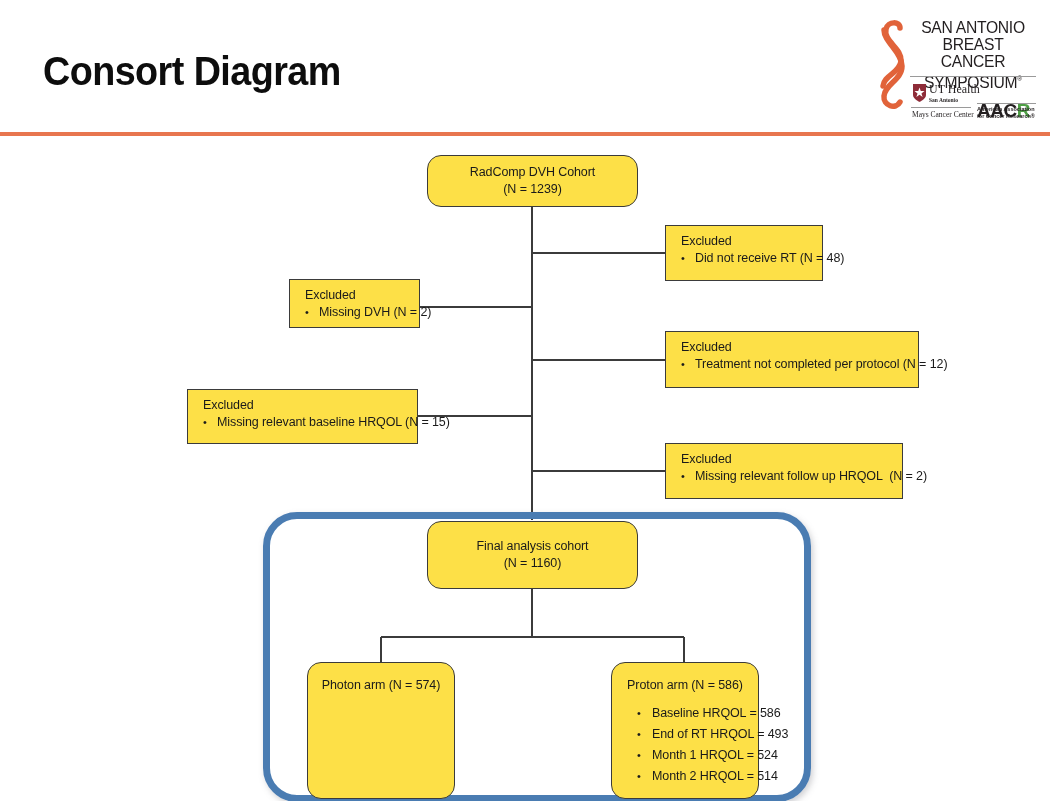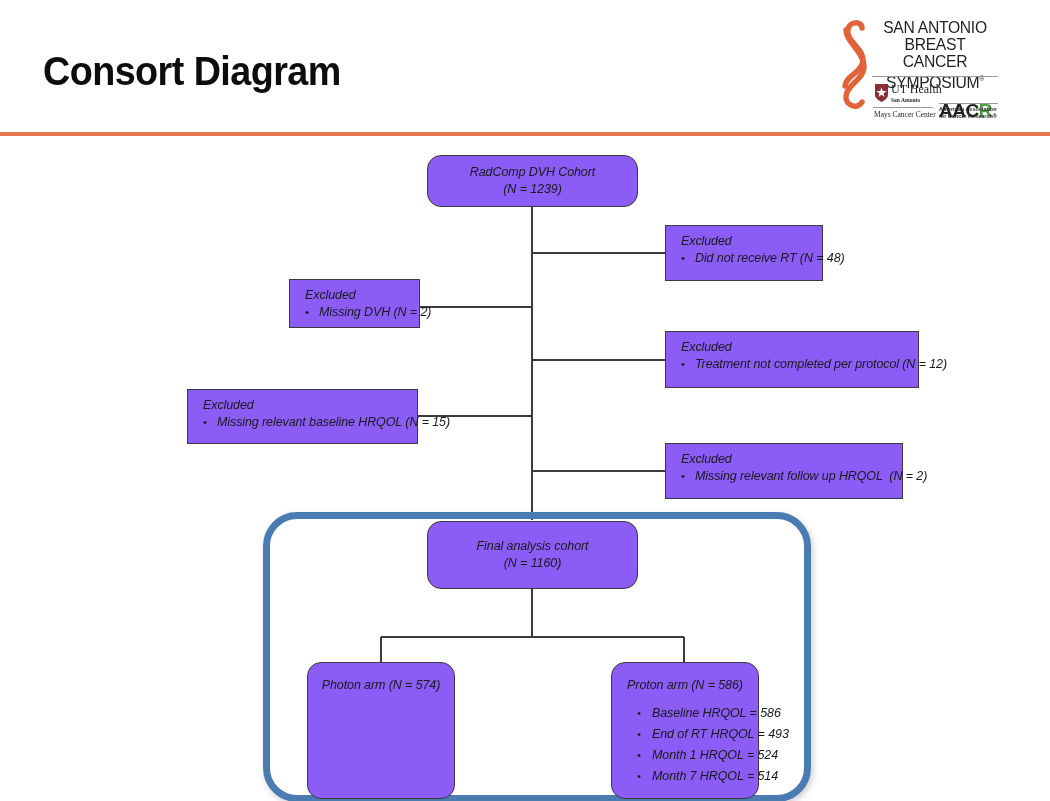--- a/index.html
+++ b/index.html
@@ -95,21 +95,21 @@
     width: 182px;
     text-align: center;
     font-size: 8.5px;
     color: #3b3b3b;
     white-space: nowrap;
   }
 
   
   #sabcs-logo {
     position: absolute;
-    left: 836px;
+    left: 874px;
     top: 16px;
     width: 162px;
     height: 116px;
   }
   #sabcs-ribbon {
     position: absolute;
     left: 0;
     top: 2px;
     width: 36px;
     height: 100px;
@@ -237,27 +237,26 @@
     height: 666px;
   }
   #connectors {
     position: absolute;
     left: 0; top: 0;
   }
 
   .node {
     position: absolute;
     box-sizing: border-box;
-    background: #8b5cf6;
+    background: #fde047;
     border: 1.4px solid #3b3b3b;
     color: #1a1a1a;
     font-size: 12.5px;
     line-height: 17px;
     letter-spacing: -0.1px;
-    font-style: italic;
   }
   .node.rounded { border-radius: 14px; }
   .node.center-text {
     text-align: center;
     display: flex;
     flex-direction: column;
     justify-content: center;
     align-items: center;
   }
   .node .line { display: block; white-space: pre; }
@@ -434,18 +433,18 @@
     <div class="node rounded arm" style="left:307px; top:527px; width:148px; height:137px;">
       <span class="arm-title">Photon arm (N = 574)</span>
     </div>
 
     <div class="node rounded arm" style="left:611px; top:527px; width:148px; height:137px;">
       <span class="arm-title">Proton arm (N = 586)</span>
       <div class="arm-list">
         <span class="arm-item">Baseline HRQOL = 586</span>
         <span class="arm-item">End of RT HRQOL = 493</span>
         <span class="arm-item">Month 1 HRQOL = 524</span>
-        <span class="arm-item">Month 7 HRQOL = 514</span>
+        <span class="arm-item">Month 2 HRQOL = 514</span>
       </div>
     </div>
 
   </div>
 </div>
 
 </body></html>

